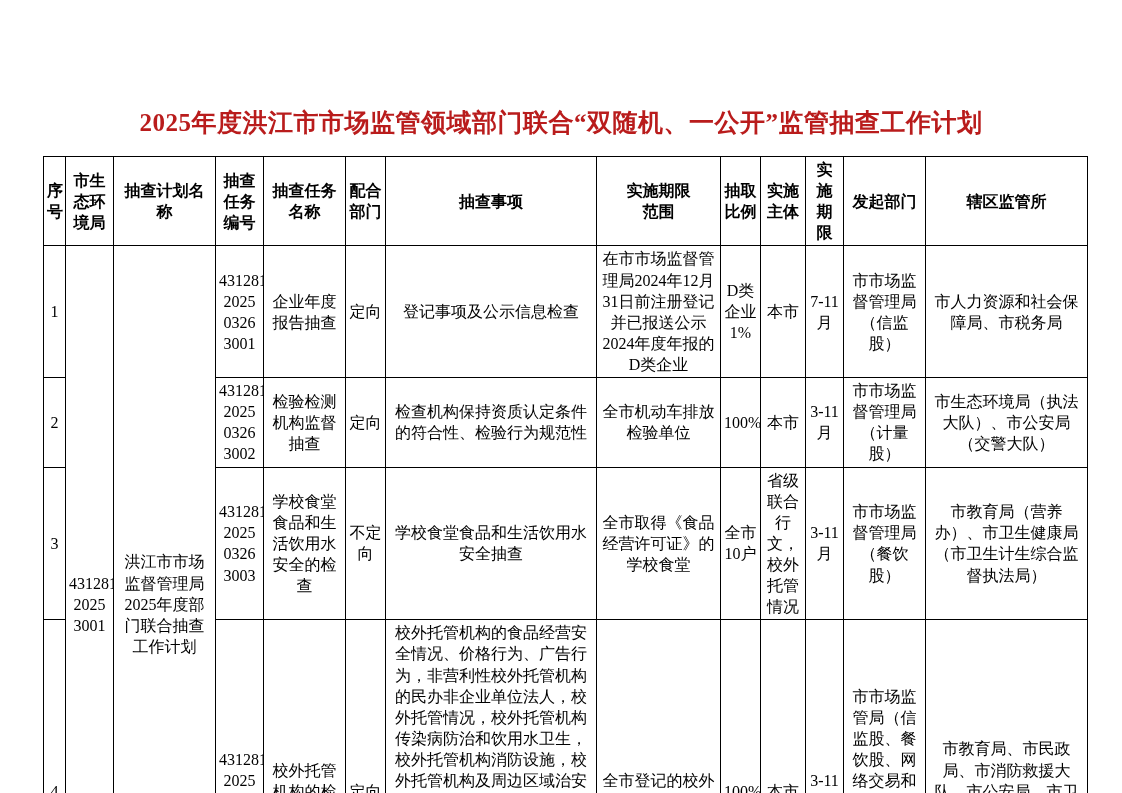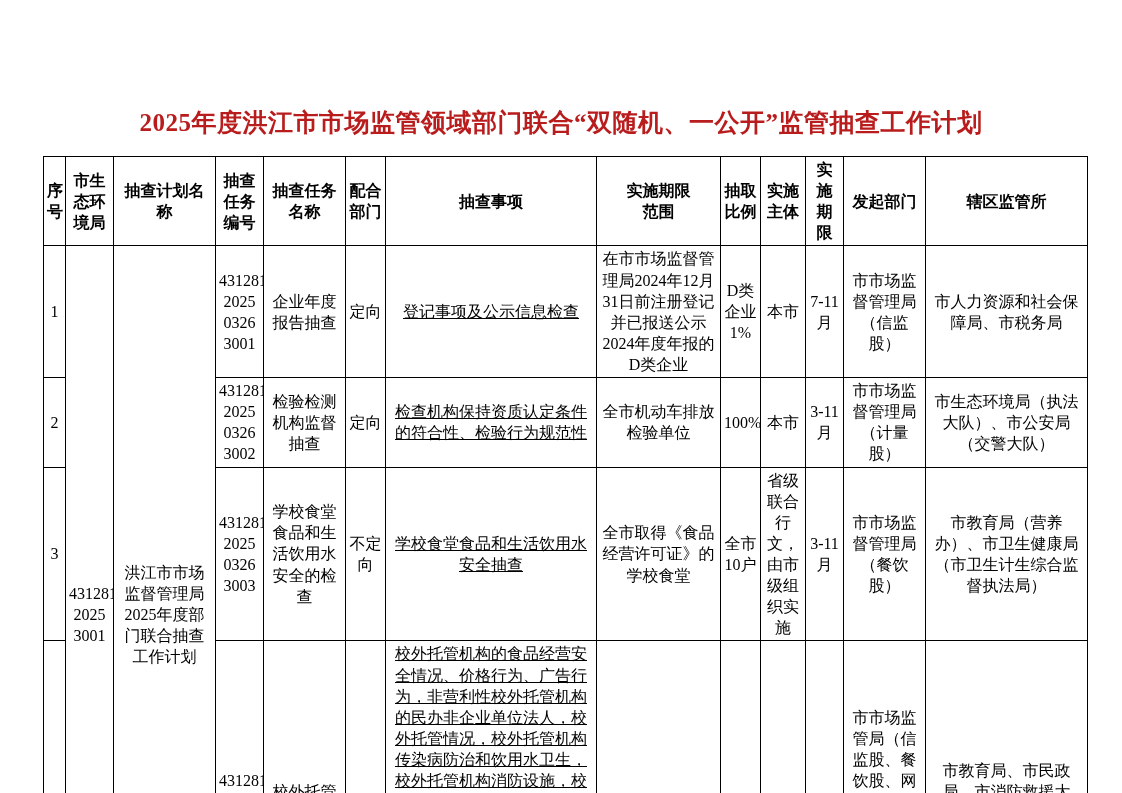--- a/index.html
+++ b/index.html
@@ -39,21 +39,20 @@
     vertical-align: middle;
     padding: 2px 3px;
     white-space: pre-line;
     overflow: hidden;
     font-weight: normal;
   }
   table.doc-table th { font-weight: bold; }
   td.items-cell {
     text-align: justify;
     padding: 2px 5px;
-    text-decoration: underline;
   }
   td.num-cell { padding: 2px 1px; }
   tr.h-header { height: 44px; }
   tr.h-r1 { height: 88px; }
   tr.h-r2 { height: 87px; }
   tr.h-r3 { height: 75px; }
   tr.h-r4 { height: 250px; }
   .page-num {
     margin: 9px 0 0 88px;
     font-size: 14.5px;
@@ -144,21 +143,21 @@
         <td>3</td>
         <td class="num-cell">431281
 2025
 0326
 3003</td>
         <td>学校食堂食品和生活饮用水安全的检查</td>
         <td>不定向</td>
         <td class="items-cell">学校食堂食品和生活饮用水安全抽查</td>
         <td>全市取得《食品经营许可证》的学校食堂</td>
         <td>全市10户</td>
-        <td>省级联合行文，由市级组织实施</td>
+        <td>省级联合行文，校外托管情况</td>
         <td>3-11月</td>
         <td>市市场监督管理局（餐饮股）</td>
         <td>市教育局（营养办）、市卫生健康局（市卫生计生综合监督执法局）</td>
       </tr>
 
       <tr class="h-r4">
         <td>4</td>
         <td class="num-cell">431281
 2025
 0326

